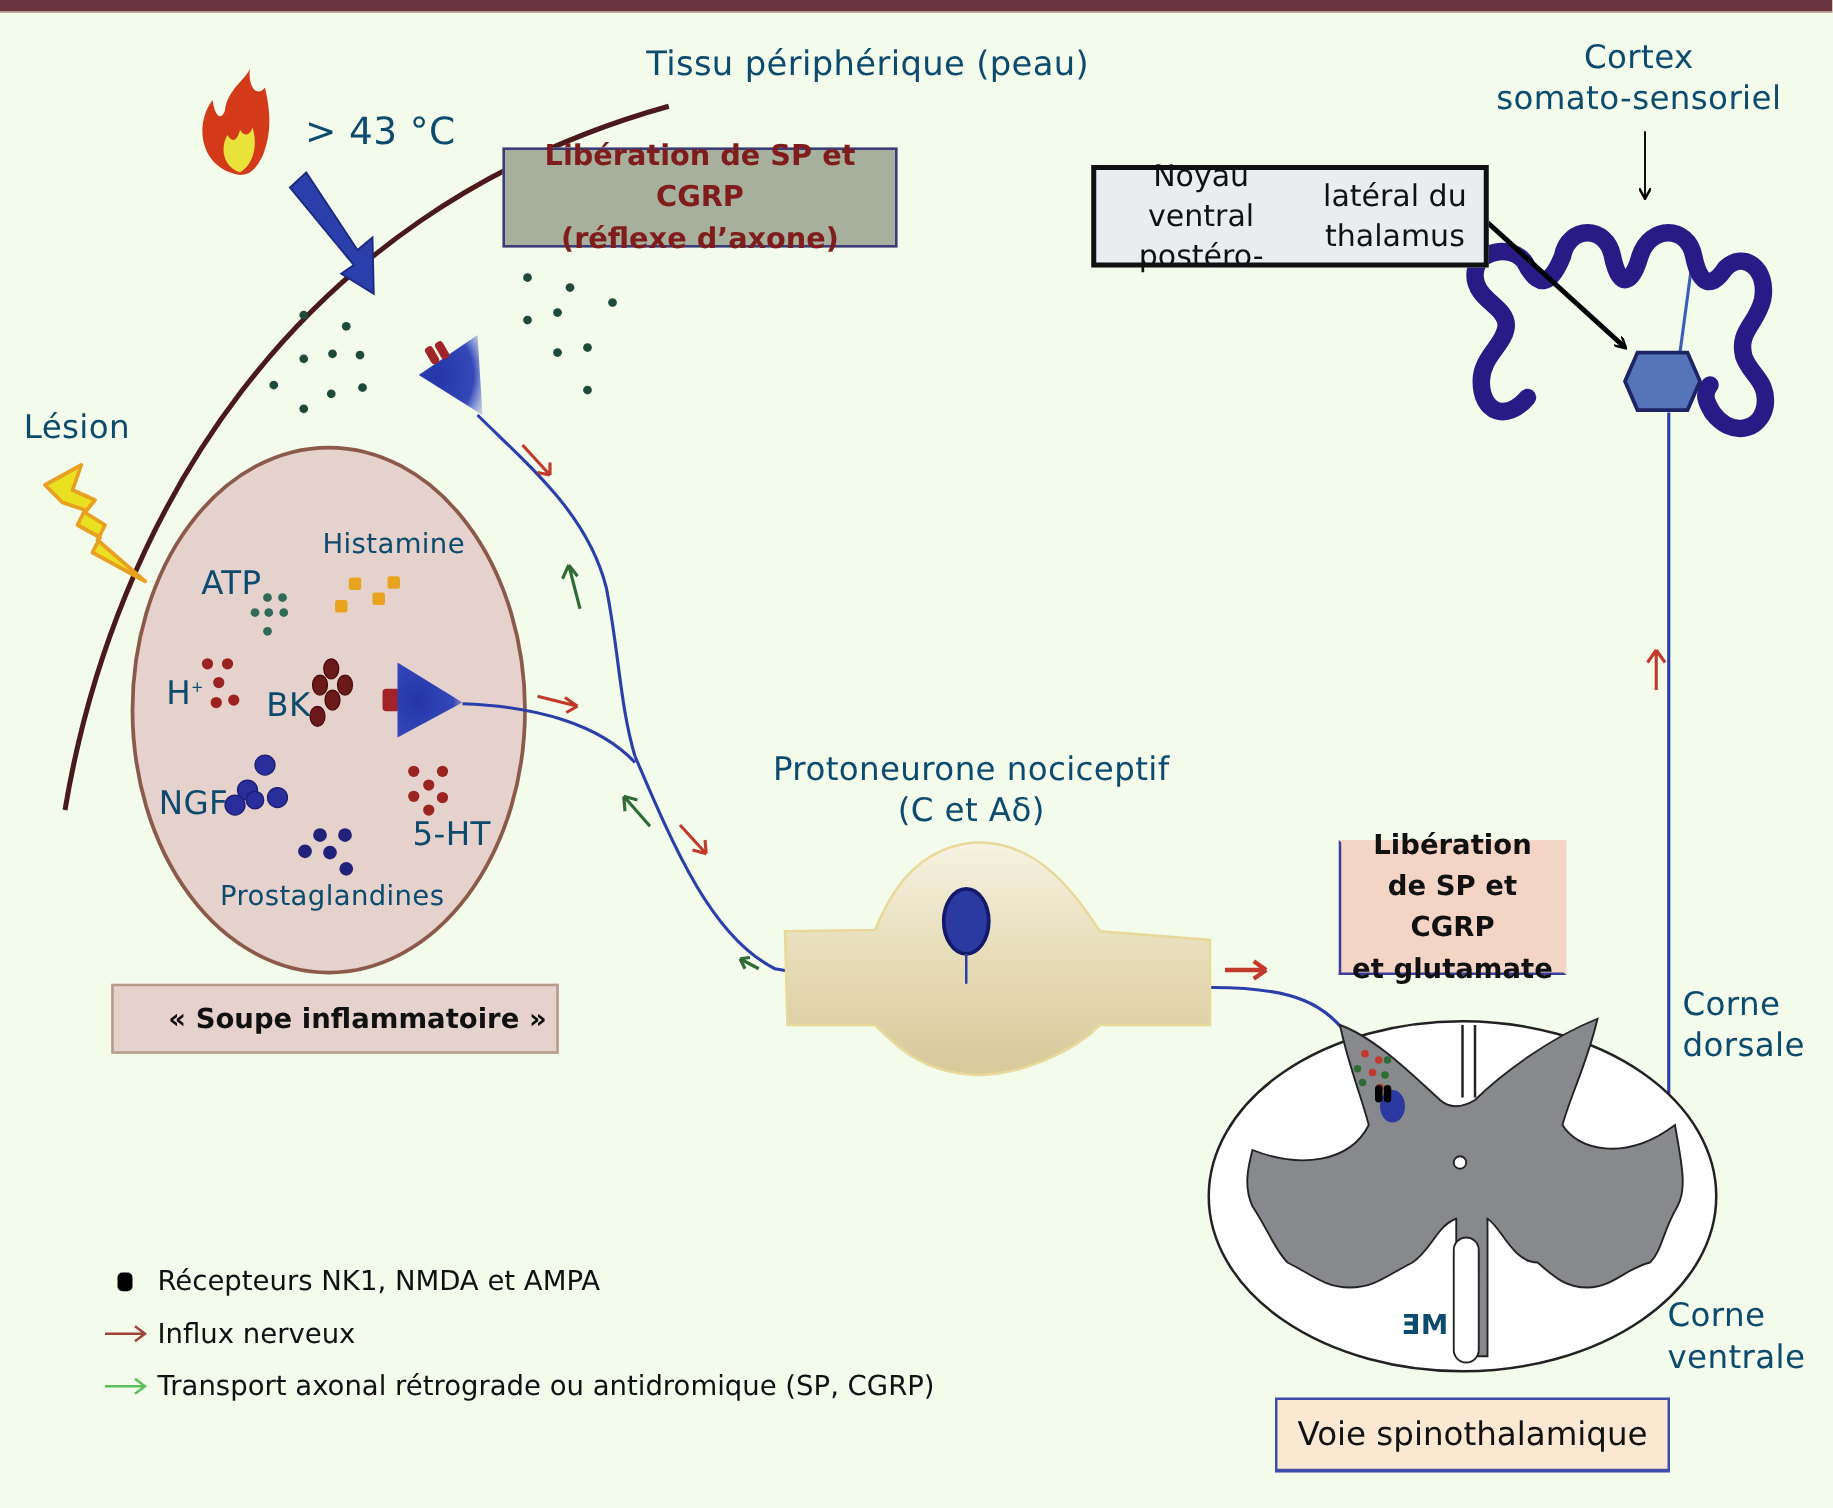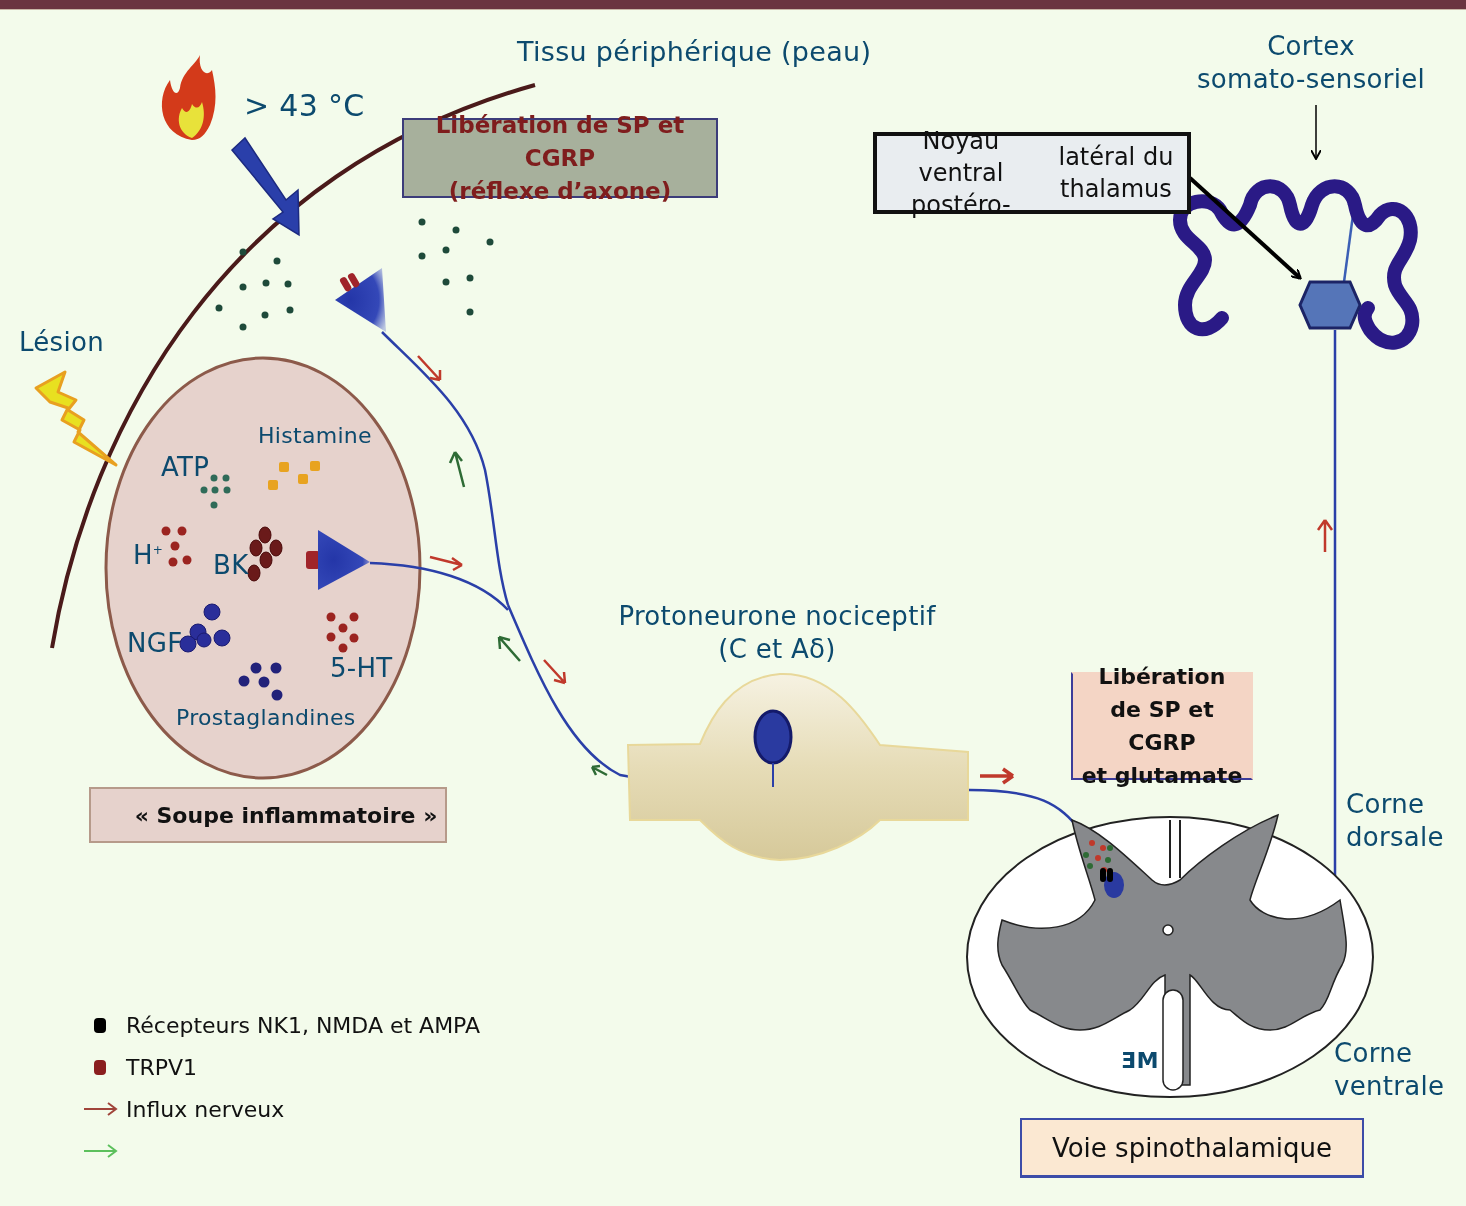--- a/index.html
+++ b/index.html
@@ -240,43 +240,38 @@
 <div class="lbl" style="left:1346px;top:788px;font-size:26px;line-height:33px;">
   <div>Corne</div>
   <div>dorsale</div>
 </div>
 <div class="lbl" style="left:1334px;top:1037px;font-size:26px;line-height:33px;">
   <div>Corne</div>
   <div>ventrale</div>
 </div>
 <div class="lbl bold" style="left:1121px;top:1048px;font-size:22px;transform:scaleX(-1);">ME</div>
 
-<div class="box" style="left:1020px;top:1118px;width:344px;height:60px;background:#fbe8d2;border:2px solid #3c4ca8;border-bottom-width:3px;font-size:26px;">Voie spinothalamique</div>
+<div class="box" style="left:1020px;top:1118px;width:316px;height:60px;background:#fbe8d2;border:2px solid #3c4ca8;border-bottom-width:3px;font-size:26px;">Voie spinothalamique</div>
 
 <div class="legend">
   <div class="legend-row">
     <span class="legend-sym">
         <span class="rec" style="background:#000;"></span>
       </span>
     <span>Récepteurs NK1, NMDA et AMPA</span>
-  </div>
-  <div class="legend-row">
-    <span class="legend-sym">
-        <span class="rec" style="background:#8a1e1e;"></span>
-      </span>
-    <span>TRPV1</span>
   </div>
   <div class="legend-row">
     <span class="legend-sym">
         <svg width="38" height="16">
           <path d="M2,8 L34,8 M26,2 L34,8 L26,14" stroke="#a0443a" stroke-width="2" fill="none"></path>
         </svg>
       </span>
     <span>Influx nerveux</span>
   </div>
   <div class="legend-row">
     <span class="legend-sym">
         <svg width="38" height="16">
           <path d="M2,8 L34,8 M26,2 L34,8 L26,14" stroke="#5cc05c" stroke-width="2" fill="none"></path>
         </svg>
       </span>
+    <span>Transport axonal rétrograde ou antidromique (SP, CGRP)</span>
   </div>
 </div>
 
 </body></html>

